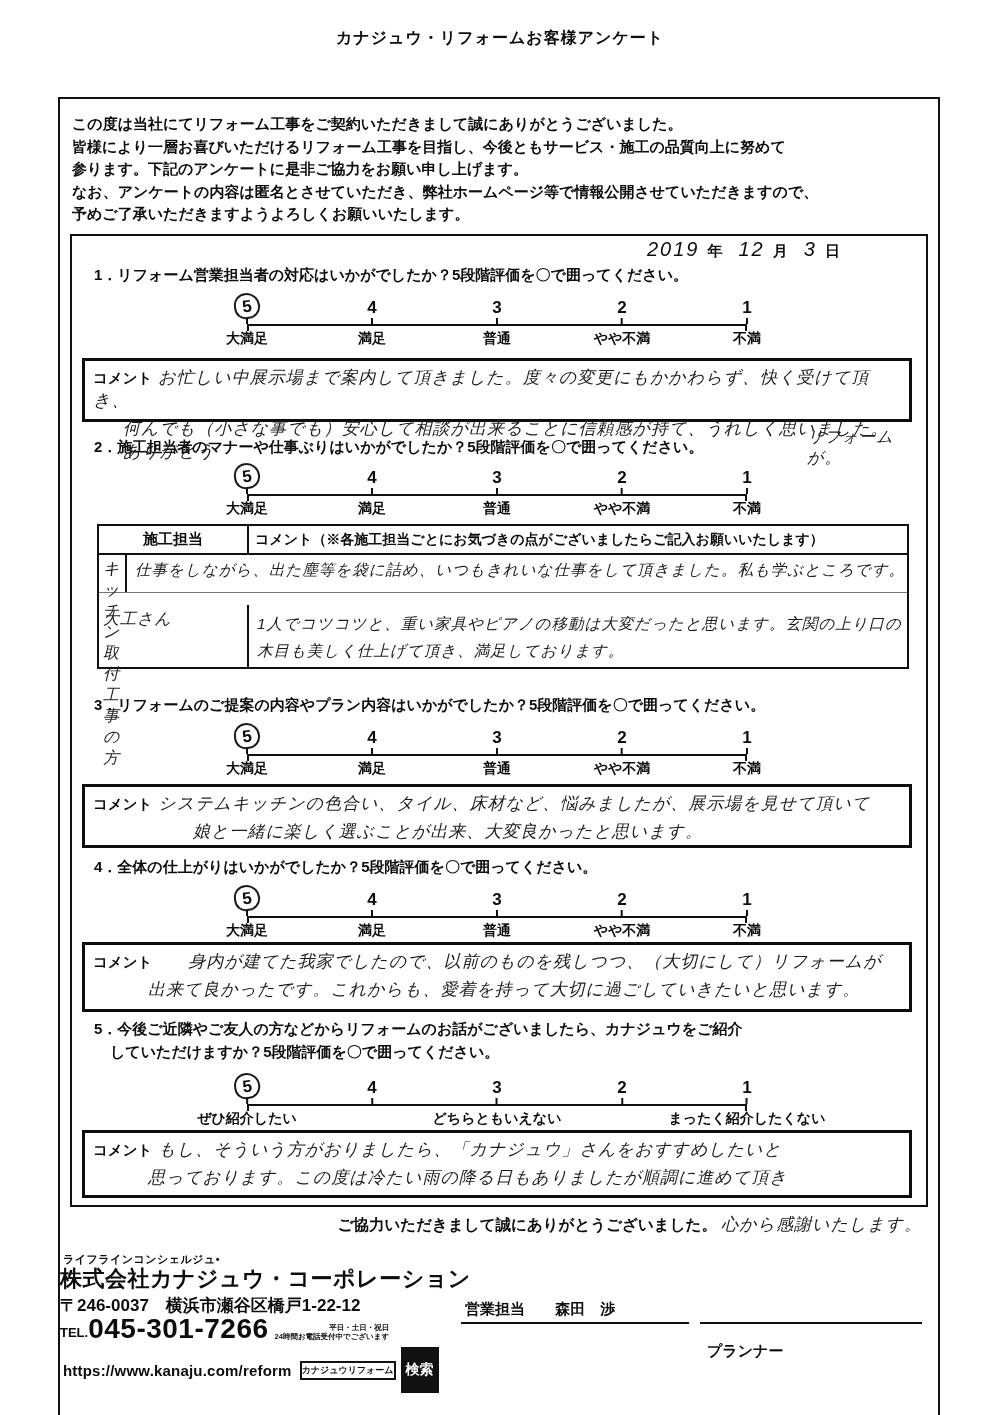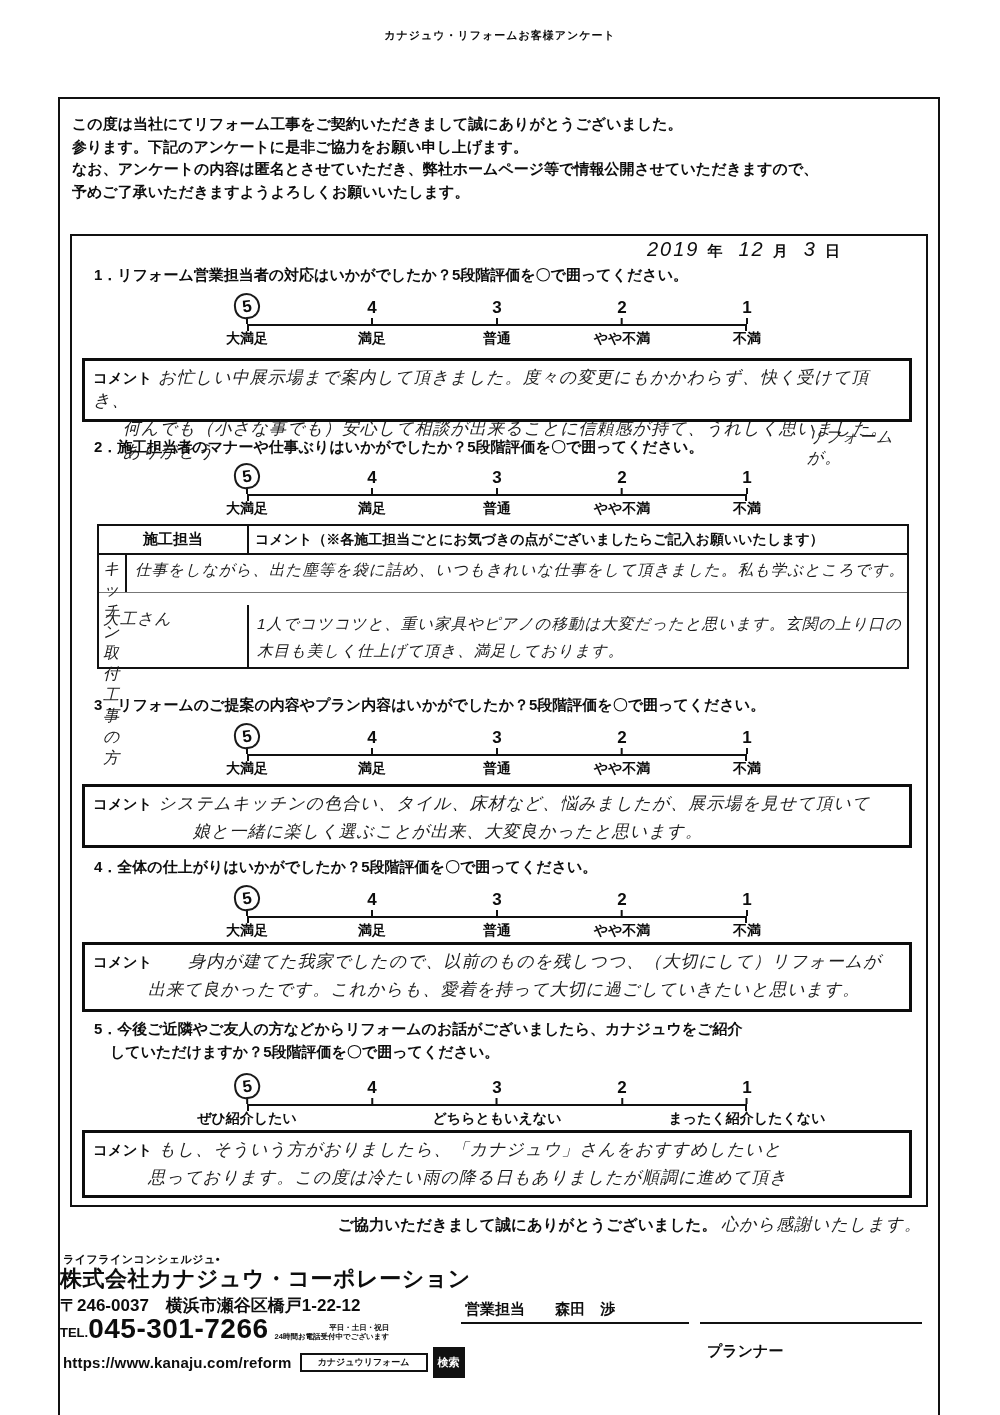--- a/index.html
+++ b/index.html
@@ -9,21 +9,21 @@
     font-family:"Liberation Sans", sans-serif;
     color:#0d0d0d;
   }
   .printed { font-weight:700; }
   .hw {
     font-style:italic; font-weight:400; color:#1c1c1c;
     letter-spacing:1px;
   }
   .page-title {
     position:absolute; top:28px; left:0; width:100%;
-    text-align:center; font-size:11px; font-weight:700; letter-spacing:1px;
+    text-align:center; font-size:16px; font-weight:700; letter-spacing:1px;
   }
   .outer-box {
     position:absolute; left:58px; top:97px; width:882px; height:1372px;
     border:2px solid #111;
   }
   .intro { position:absolute; left:12px; top:14px; width:850px;
     font-size:15px; font-weight:700; line-height:22.5px; }
   .inner-box {
     position:absolute; left:10px; top:135px; width:858px; height:973px;
     border:2px solid #111;
@@ -76,36 +76,37 @@
   .f-tagline { position:absolute; left:63px; top:1252px; font-size:11px; font-weight:700; letter-spacing:0.5px; }
   .f-company { position:absolute; left:60px; top:1264px; font-size:22px; font-weight:700; letter-spacing:0.5px; }
   .f-address { position:absolute; left:60px; top:1294px; font-size:17px; font-weight:700; }
   .f-telrow { position:absolute; left:60px; top:1314px; display:flex; align-items:flex-end;text-align:right; }
   .f-tel-label { font-size:13px; font-weight:700; padding-bottom:4px; }
   .f-tel { font-size:28px; font-weight:700; letter-spacing:0.5px; line-height:30px; }
   .f-telnotes { margin-left:6px; padding-bottom:3px; }
   .f-telnotes div { font-size:7.5px; font-weight:700; line-height:9px; }
   .f-urlrow { position:absolute; left:63px; top:1347px; display:flex; align-items:center; }
   .f-url { font-size:15px; font-weight:700; letter-spacing:0.2px; }
-  .f-badge { border:2px solid #111; font-size:9px; font-weight:700; padding:1px 16px; margin-left:8px; white-space:nowrap; }
-  .f-search { background:#111; color:#fff; font-size:11px; font-weight:700; padding:8px 5px; margin-left:5px; white-space:nowrap; }
+  .f-badge { border:2px solid #111; font-size:9px; font-weight:700; padding:1px 0; margin-left:8px; white-space:nowrap; }
+  .f-search { background:#111; color:#fff; font-size:14px; font-weight:700; padding:14px 5px; margin-left:5px; white-space:nowrap; }
   .f-sales { position:absolute; left:465px; top:1300px; font-size:15px; font-weight:700; }
   .f-sales .name { margin-left:26px; }
   .f-sales-line { position:absolute; left:461px; top:1322px; width:228px; border-top:2.5px solid #111; }
   .f-planner { position:absolute; left:707px; top:1342px; font-size:15px; font-weight:700; }
   .f-planner-line { position:absolute; left:700px; top:1322px; width:222px; border-top:2px solid #111; }
 </style>
 </head>
 <body>
 
 <div class="page-title printed">カナジュウ・リフォームお客様アンケート</div>
 
 <div class="outer-box">
   <div class="intro">
     <div>この度は当社にてリフォーム工事をご契約いただきまして誠にありがとうございました。</div>
+    <div>皆様により一層お喜びいただけるリフォーム工事を目指し、今後ともサービス・施工の品質向上に努めて</div>
     <div>参ります。下記のアンケートに是非ご協力をお願い申し上げます。</div>
     <div>なお、アンケートの内容は匿名とさせていただき、弊社ホームページ等で情報公開させていただきますので、</div>
     <div>予めご了承いただきますようよろしくお願いいたします。</div>
   </div>
 
   <div class="inner-box">
 
     <div class="date-row">
       <span class="hw-num">2019</span><span class="d-unit">年</span><span class="hw-num">12</span><span class="d-unit">月</span><span class="hw-num">3</span><span class="d-unit">日</span>
     </div>

